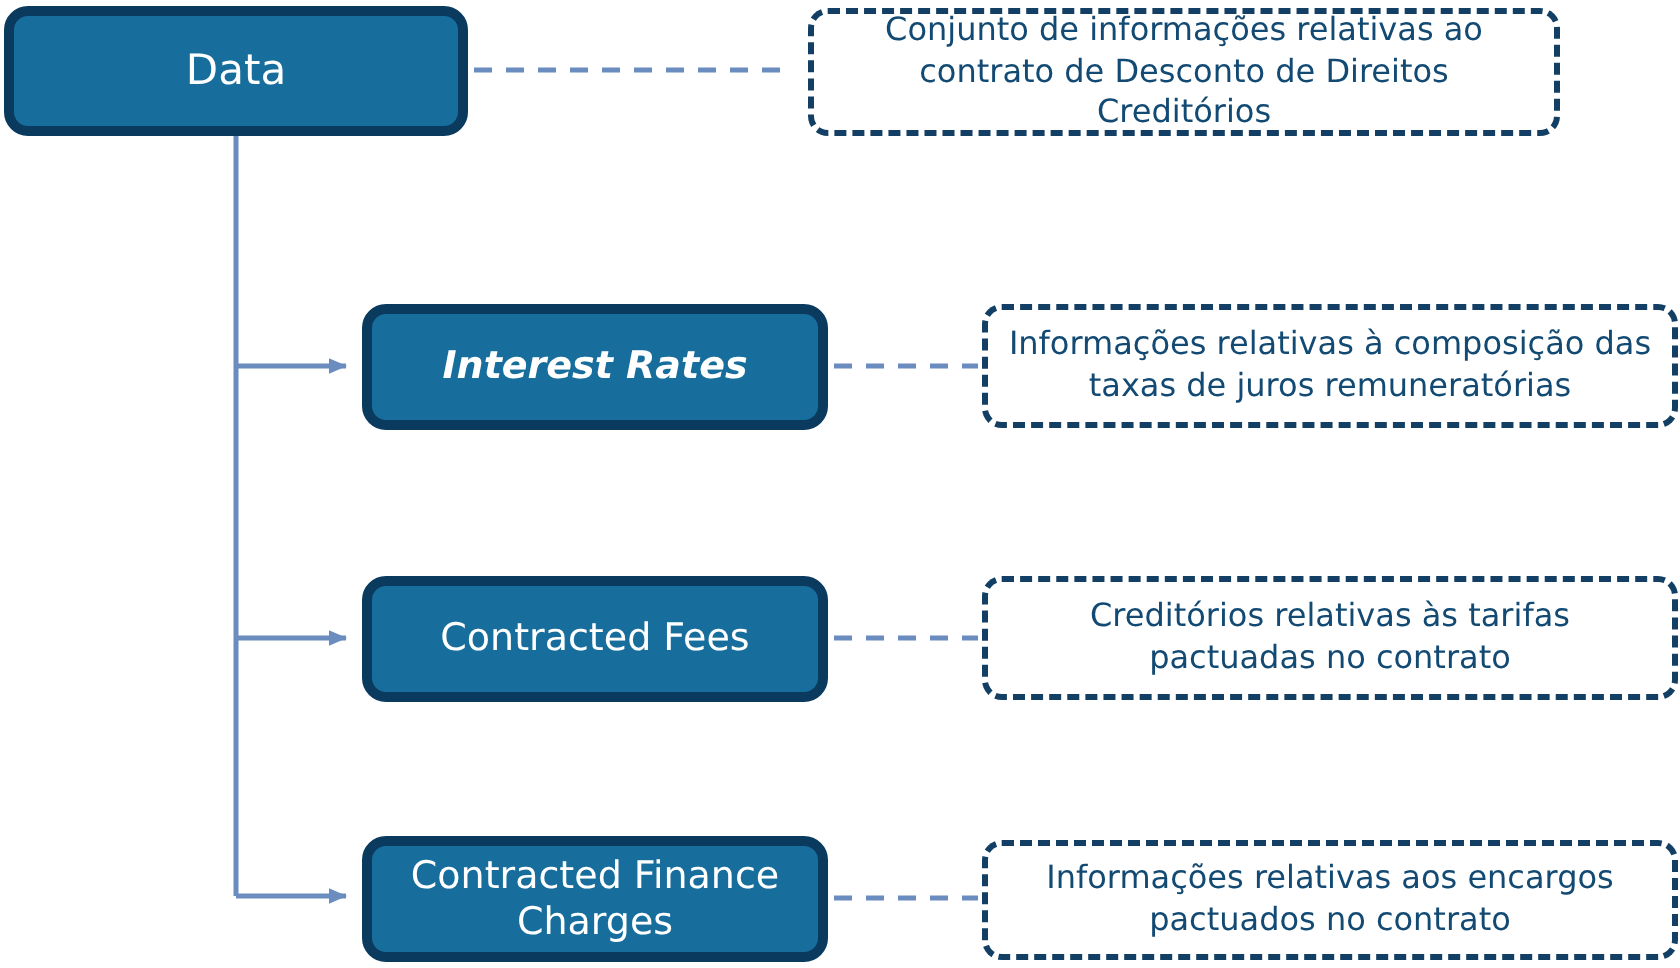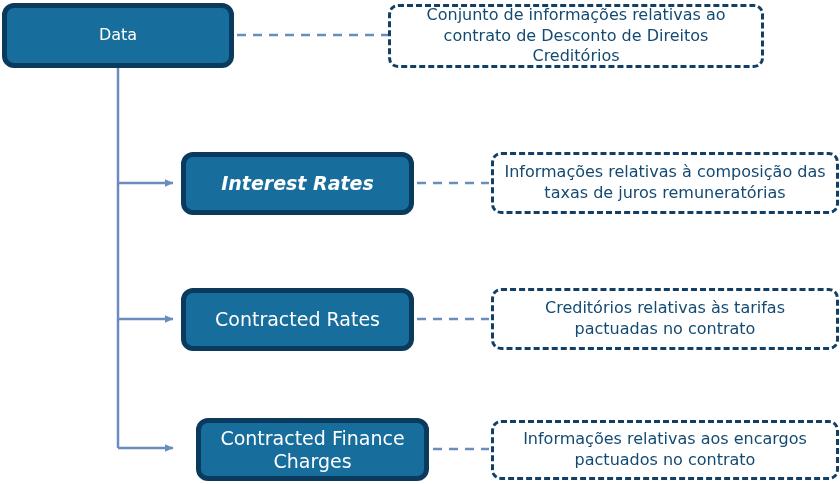--- a/index.html
+++ b/index.html
@@ -46,21 +46,21 @@
     padding: 0 10px;
     box-sizing: border-box;
     white-space: pre-line;
   }
 
   #node-data {
     left: 2px;
     top: 3px;
     width: 232px;
     height: 65px;
-    font-size: 16px;
+    font-size: 21px;
   }
   #node-interest-rates {
     left: 181px;
     top: 152px;
     width: 233px;
     height: 63px;
     font-size: 19px;
     font-weight: bold;
     font-style: italic;
   }
@@ -70,21 +70,20 @@
     width: 233px;
     height: 63px;
     font-size: 19px;
   }
   #node-contracted-finance-charges {
     left: 181px;
     top: 418px;
     width: 233px;
     height: 63px;
     font-size: 19px;
-    margin-left: 15px;
   }
 
   
   .annotation {
     position: absolute;
     box-sizing: border-box;
     background: #ffffff;
     border: 3px dashed #123f63;
     border-radius: 10px;
     display: flex;
@@ -97,21 +96,21 @@
   }
   .annotation span {
     display: block;
     width: 100%;
     padding: 0 8px;
     box-sizing: border-box;
     white-space: pre-line;
   }
 
   #annotation-data {
-    left: 388px;
+    left: 404px;
     top: 4px;
     width: 376px;
     height: 64px;
   }
   #annotation-interest-rates {
     left: 491px;
     top: 152px;
     width: 348px;
     height: 62px;
     align-items: center;
@@ -157,21 +156,21 @@
 
   <div class="node" id="node-data">
     <span class="node-label">Data</span>
   </div>
 
   <div class="node" id="node-interest-rates">
     <span class="node-label">Interest Rates</span>
   </div>
 
   <div class="node" id="node-contracted-fees">
-    <span class="node-label">Contracted Rates</span>
+    <span class="node-label">Contracted Fees</span>
   </div>
 
   <div class="node" id="node-contracted-finance-charges">
     <span class="node-label">Contracted Finance
 Charges</span>
   </div>
 
   <div class="annotation" id="annotation-data">
     <span>Conjunto de informações relativas ao contrato de Desconto de Direitos Creditórios</span>
   </div>

